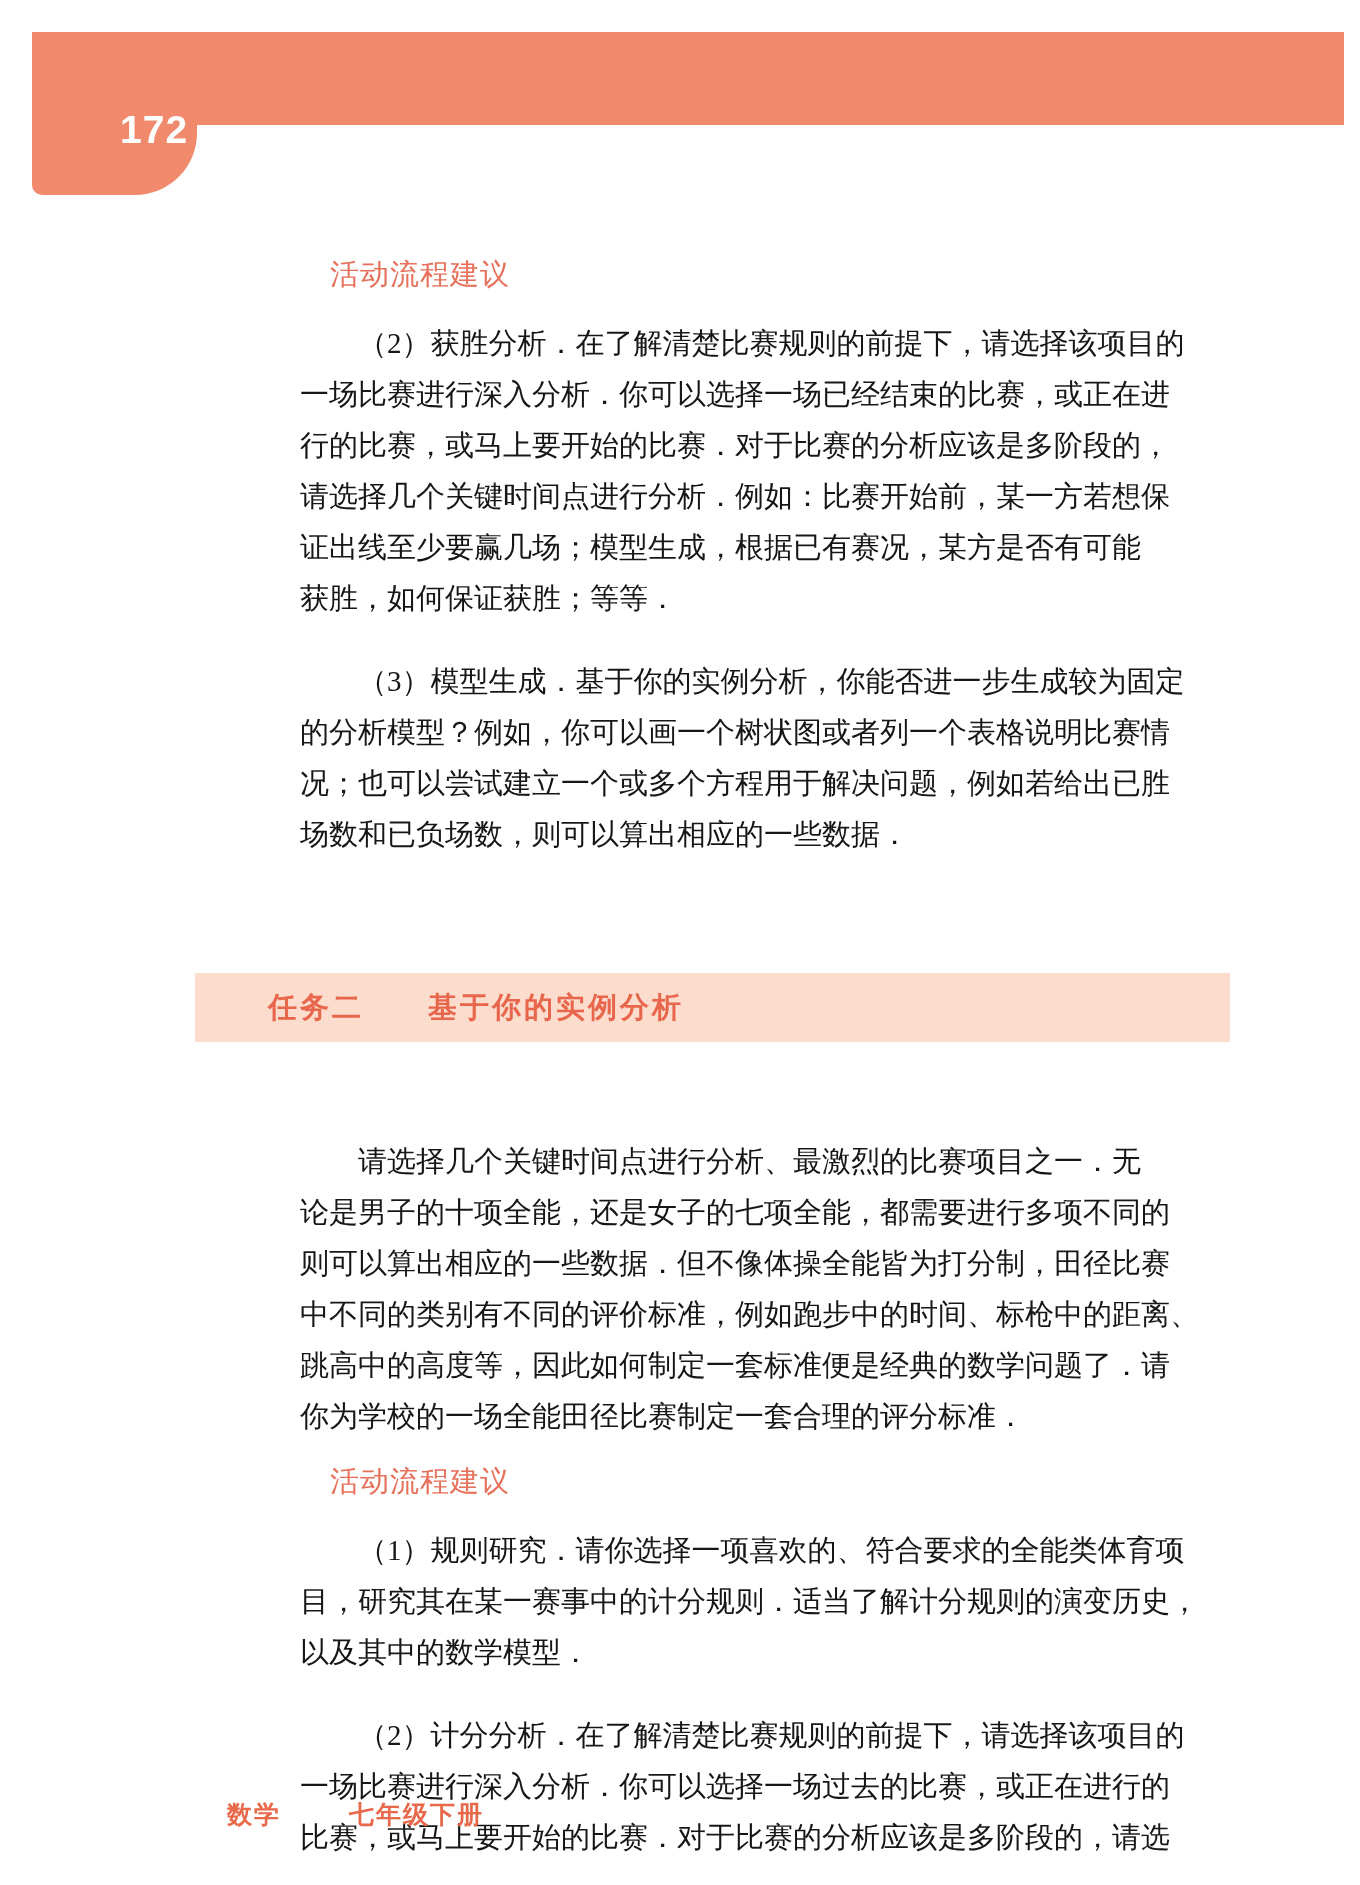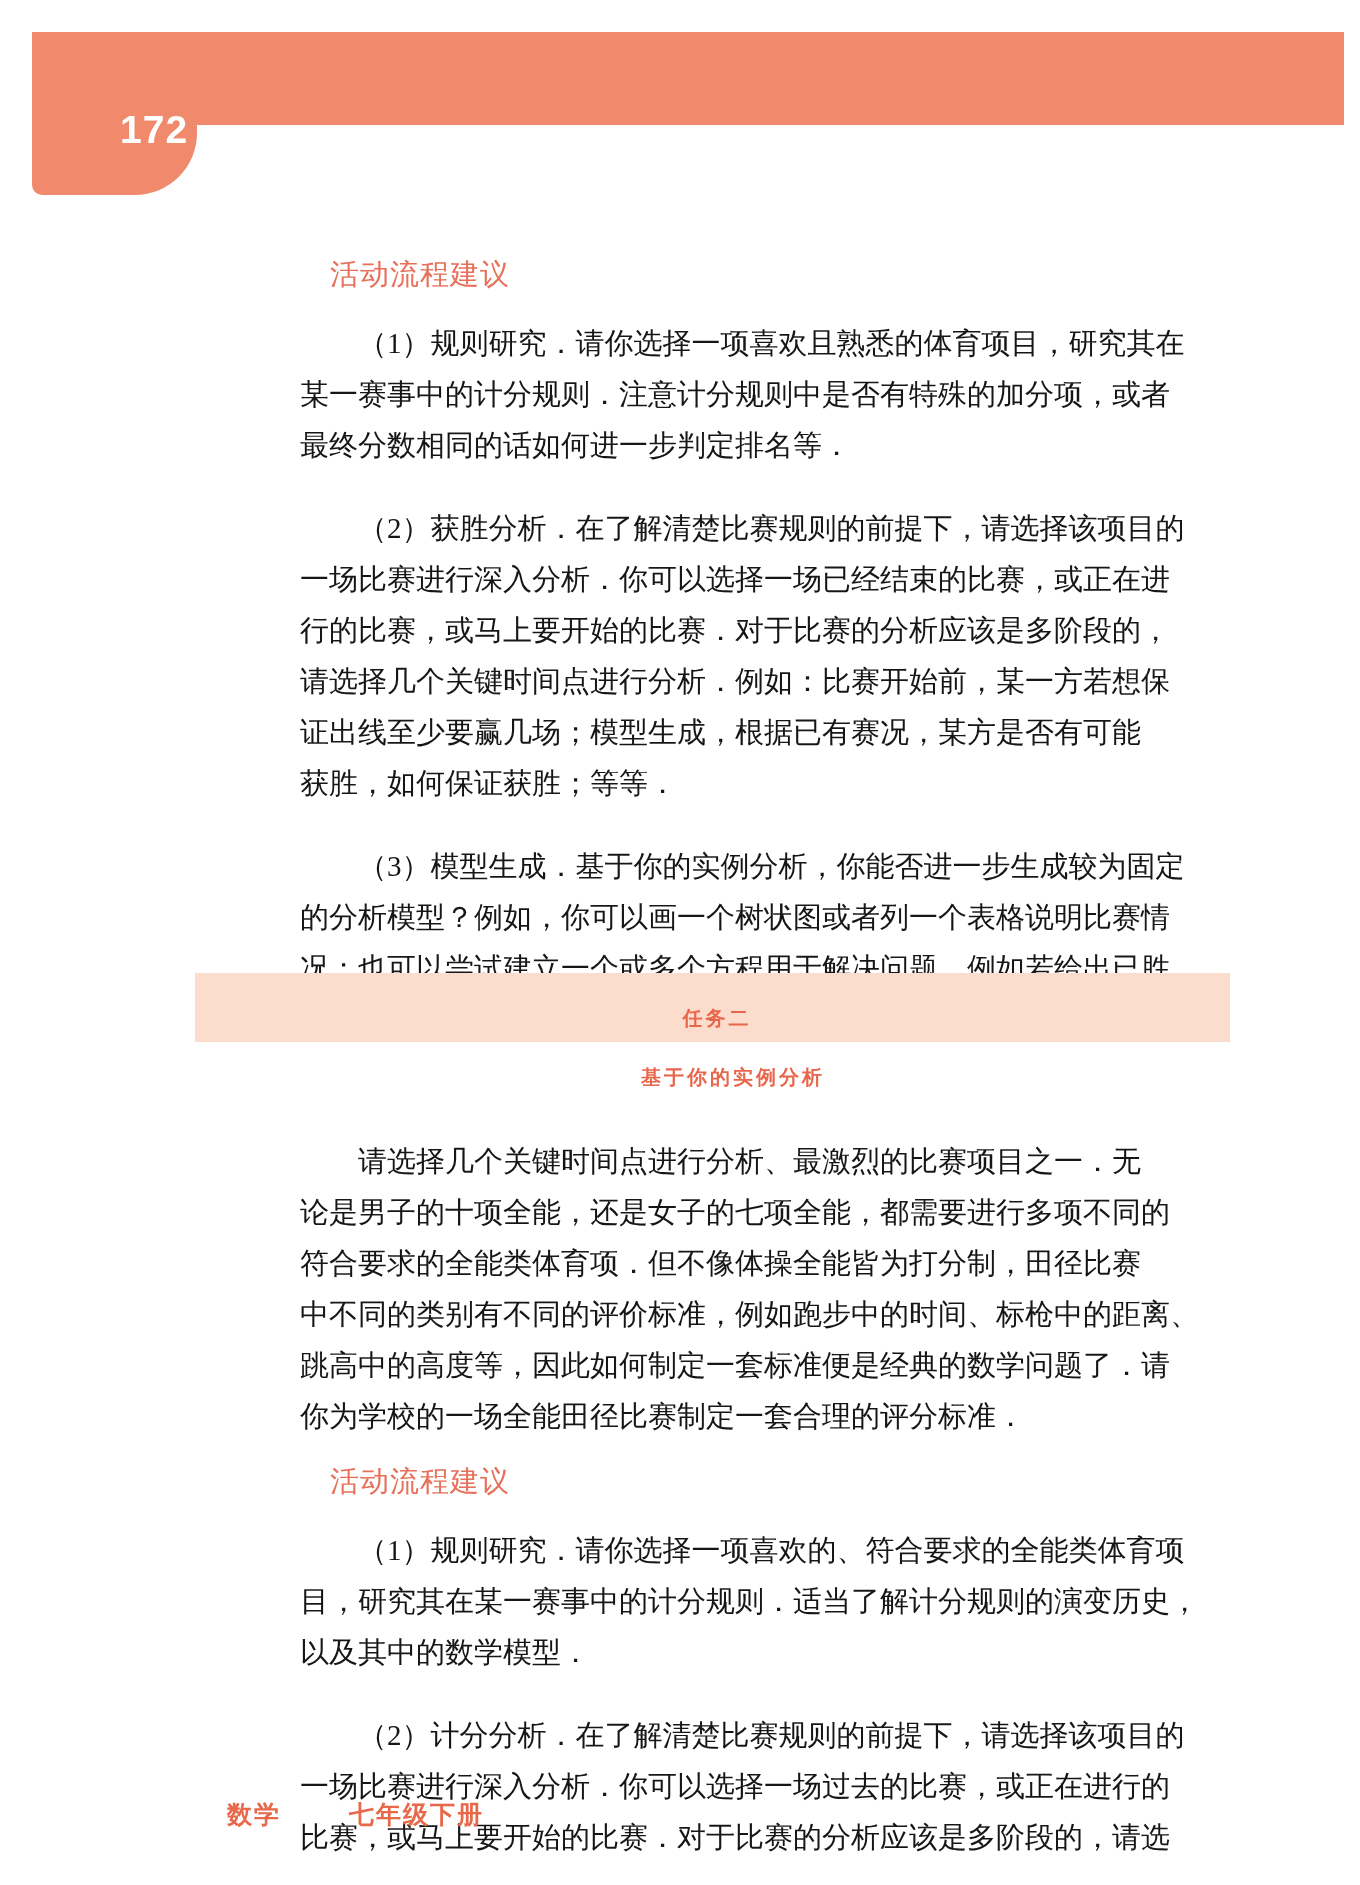--- a/index.html
+++ b/index.html
@@ -71,24 +71,23 @@
   }
   
   .task-band{
     position:absolute;left:163px;top:941px;
     width:1035px;height:69px;
     background:var(--band-bg);
     display:flex;align-items:center;
     padding-left:57px;
     font-family:"Liberation Sans","DejaVu Sans",sans-serif;
     font-weight:700;
-    font-size:20px;
+    font-size:29px;
     letter-spacing:3px;
     color:var(--band-text);
-    flex-direction:column;
   }
   .task-band .task-label{margin-right:32px;}
   
   .book-footer{
     position:absolute;left:163px;top:1750px;
     font-family:"Liberation Sans","DejaVu Sans",sans-serif;
     font-weight:700;
     font-size:25px;
     letter-spacing:2px;
     color:var(--footer-text);
@@ -101,25 +100,20 @@
 <div class="page">
 
   <div class="top-bar"></div>
   <div class="page-tab">
     <span class="page-number">172</span>
   </div>
 
   <div class="col col1">
     <div class="flow-heading">活动流程建议</div>
     <div class="para">
-        <div class="line">（1）规则研究．请你选择一项喜欢且熟悉的体育项目，研究其在</div>
-        <div class="line">某一赛事中的计分规则．注意计分规则中是否有特殊的加分项，或者</div>
-        <div class="line para-last">最终分数相同的话如何进一步判定排名等．</div>
-      </div>
-    <div class="para">
         <div class="line">（2）获胜分析．在了解清楚比赛规则的前提下，请选择该项目的</div>
         <div class="line">一场比赛进行深入分析．你可以选择一场已经结束的比赛，或正在进</div>
         <div class="line">行的比赛，或马上要开始的比赛．对于比赛的分析应该是多阶段的，</div>
         <div class="line">请选择几个关键时间点进行分析．例如：比赛开始前，某一方若想保</div>
         <div class="line">证出线至少要赢几场；模型生成，根据已有赛况，某方是否有可能</div>
         <div class="line para-last">获胜，如何保证获胜；等等．</div>
       </div>
     <div class="para">
         <div class="line">（3）模型生成．基于你的实例分析，你能否进一步生成较为固定</div>
         <div class="line">的分析模型？例如，你可以画一个树状图或者列一个表格说明比赛情</div>
@@ -130,21 +124,21 @@
 
   <div class="task-band">
     <span class="task-label">任务二</span>
     <span class="task-title">基于你的实例分析</span>
   </div>
 
   <div class="col col2">
     <div class="para">
         <div class="line">请选择几个关键时间点进行分析、最激烈的比赛项目之一．无</div>
         <div class="line">论是男子的十项全能，还是女子的七项全能，都需要进行多项不同的</div>
-        <div class="line">符合要求的全能类体育项．但不像体操全能皆为打分制，田径比赛</div>
+        <div class="line">则可以算出相应的一些数据．但不像体操全能皆为打分制，田径比赛</div>
         <div class="line">中不同的类别有不同的评价标准，例如跑步中的时间、标枪中的距离、</div>
         <div class="line">跳高中的高度等，因此如何制定一套标准便是经典的数学问题了．请</div>
         <div class="line para-last">你为学校的一场全能田径比赛制定一套合理的评分标准．</div>
       </div>
     <div class="flow-heading">活动流程建议</div>
     <div class="para">
         <div class="line">（1）规则研究．请你选择一项喜欢的、符合要求的全能类体育项</div>
         <div class="line">目，研究其在某一赛事中的计分规则．适当了解计分规则的演变历史，</div>
         <div class="line para-last">以及其中的数学模型．</div>
       </div>

